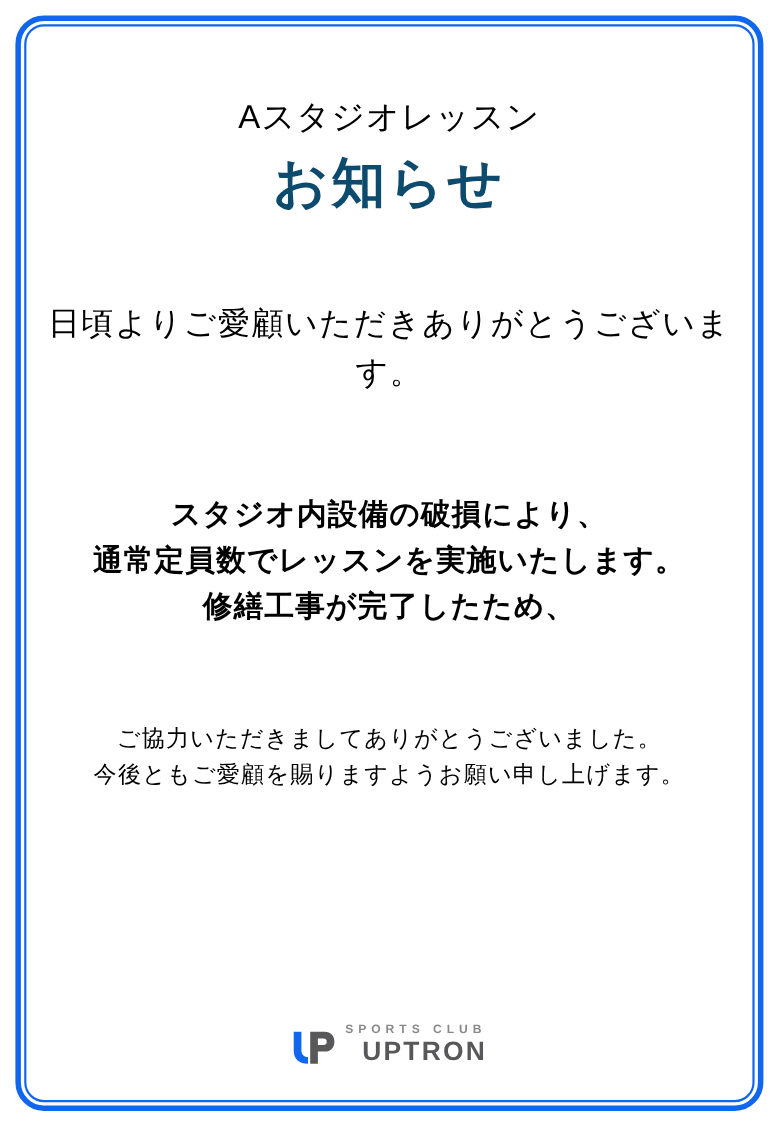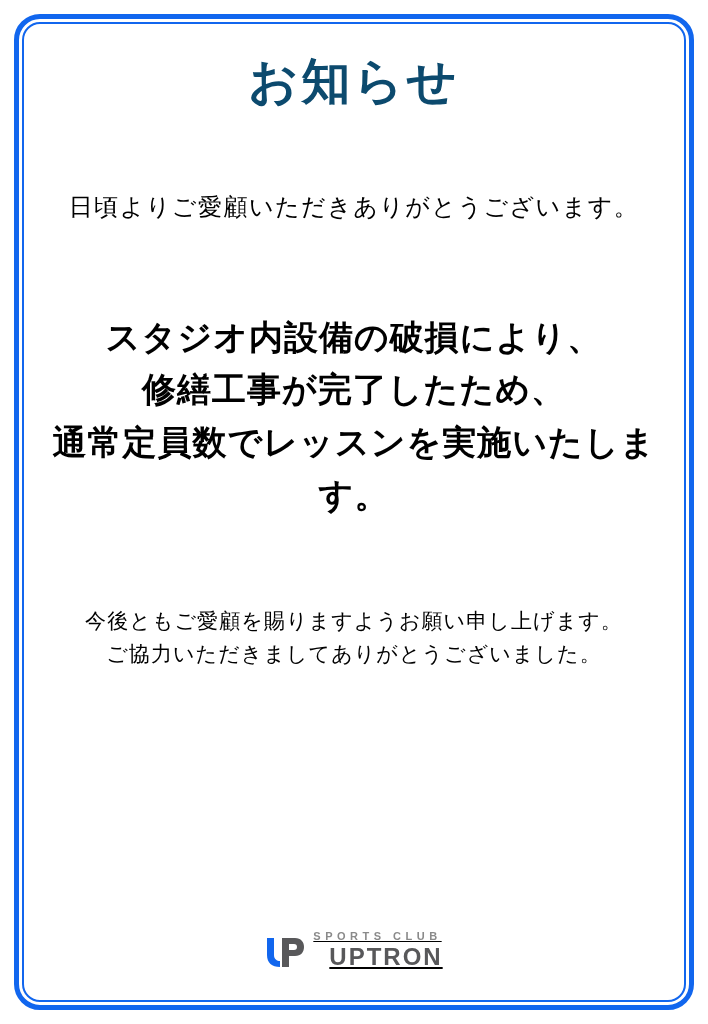--- a/index.html
+++ b/index.html
@@ -69,29 +69,29 @@
     margin-top: 12px;
     font-size: 49px;
     font-weight: bold;
     color: #0c4a6e;
     letter-spacing: 3px;
     line-height: 1.2;
   }
 
   .greeting {
     margin-top: 78px;
-    font-size: 24px;
+    font-size: 29px;
     letter-spacing: 1.5px;
     line-height: 1.5;
     color: #000000;
   }
 
   .body-block {
     margin-top: 86px;
-    font-size: 34px;
+    font-size: 27px;
     font-weight: bold;
     letter-spacing: 1px;
     line-height: 1.55;
     color: #000000;
   }
   .body-block .line {
     display: block;
   }
 
   .closing {
@@ -116,24 +116,23 @@
     justify-content: center;
     gap: 8px;
   }
   .logo-mark {
     position: relative;
     width: 40px;
     height: 34px;
     flex: 0 0 auto;
   }
   .logo-text {
-    text-align: left;
+    text-align: center;
     line-height: 1;
     padding-bottom: 1px;
-    text-decoration: underline;
   }
   .logo-sports {
     font-size: 11px;
     letter-spacing: 4.5px;
     color: #8a8a8a;
     font-weight: bold;
     display: block;
     margin-bottom: 3px;
   }
   .logo-name {
@@ -148,34 +147,35 @@
 </head>
 <body>
 
 <div class="poster">
 
   <div class="frame-outer"></div>
   <div class="frame-inner"></div>
 
   <div class="content">
 
+    <div class="title-line">Aスタジオレッスン</div>
 
     <div class="headline">お知らせ</div>
 
     <div class="greeting">日頃よりご愛顧いただきありがとうございます。</div>
 
     <div class="body-block">
       <span class="line">スタジオ内設備の破損により、</span>
+      <span class="line">通常定員数でレッスンを実施いたします。</span>
       <span class="line">修繕工事が完了したため、</span>
-      <span class="line">通常定員数でレッスンを実施いたします。</span>
     </div>
 
     <div class="closing">
+      <span class="line">ご協力いただきましてありがとうございました。</span>
       <span class="line">今後ともご愛顧を賜りますようお願い申し上げます。</span>
-      <span class="line">ご協力いただきましてありがとうございました。</span>
     </div>
 
     <div class="logo">
       <div class="logo-mark">
         <svg width="40" height="34" viewBox="0 0 40 34" xmlns="http://www.w3.org/2000/svg">
           <path d="M2 2 L9 2 L9 19 C9 23 12 25 15 25 L15 31 C7 31 2 27 2 19 Z" fill="#1166ee"></path>
           <path d="M17 2 L30 2 C36 2 39 6 39 11 C39 16 36 20 30 20 L24 20 L24 14 L29 14 C31 14 32 13 32 11 C32 9 31 8 29 8 L24 8 L24 31 L17 31 Z" fill="#58585a"></path>
         </svg>
       </div>
       <div class="logo-text">

